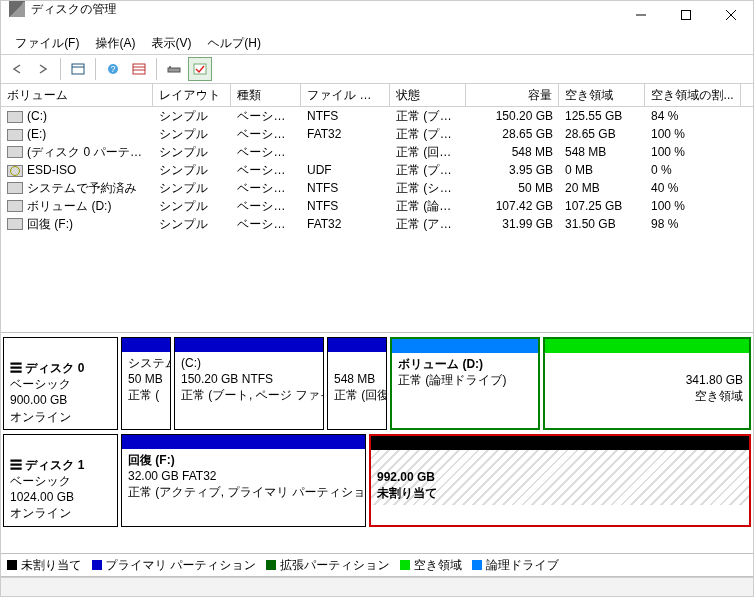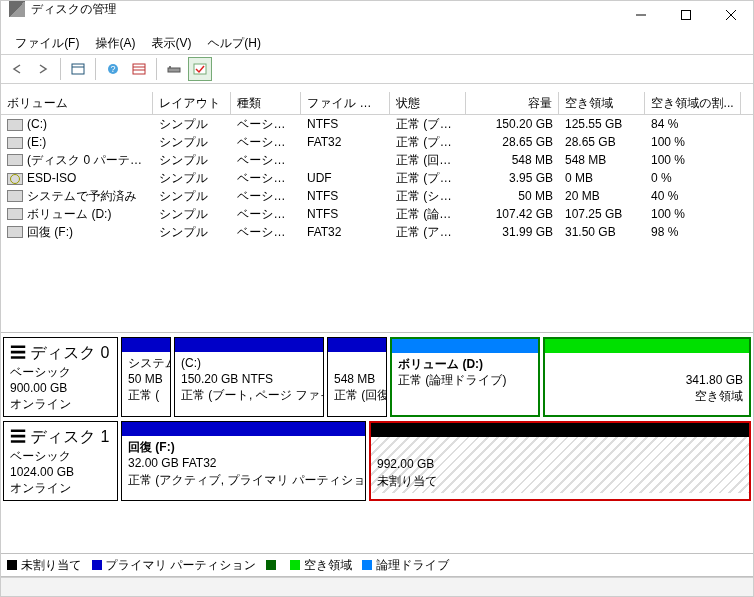--- a/index.html
+++ b/index.html
@@ -86,21 +86,20 @@
   border-bottom: 1px solid #c0c0c0;
   overflow: hidden;
   display:flex;
   flex-direction:column;
 }
 .vl-header {
   display:flex;
   background:#fff;
   border-bottom:1px solid #d0d0d0;
   height:22px;
-  margin-top:8px;
 }
 .vl-header .col {
   border-right:1px solid #d0d0d0;
   padding:3px 6px;
   box-sizing:border-box;
   white-space:nowrap;
   overflow:hidden;
   text-overflow:ellipsis;
   font-weight:normal;
 }
@@ -152,22 +151,23 @@
   width:115px;
   border:1px solid #000;
   box-sizing:border-box;
   padding:4px 6px;
   display:flex;
   flex-direction:column;
   justify-content:flex-start;
   line-height:1.35;
 }
 .disk-info .dicon{
-  font-size:16px;
-  font-weight:normal;
+  font-size:12px;
+  font-weight:bold;
+  margin-top:18px;
 }
 .part-area {
   flex:1;
   display:flex;
   gap:3px;
   padding-left:3px;
 }
 .partition {
   border:1px solid #000;
   box-sizing:border-box;
@@ -191,20 +191,21 @@
 .topbar.unalloc { background:#000; }
 .topbar.logical { background:#0080ff; }
 .part-highlight {
   border:2px solid #008000;
 }
 .part-highlight-red {
   border:2px solid #cc0000;
 }
 .part-hatched {
   background:repeating-linear-gradient(135deg,#fff,#fff 5px,#ddd 5px,#ddd 7px);
+  font-weight:bold;
 }
 .legend {
   height:22px;
   display:flex;
   align-items:center;
   padding:0 6px;
   gap:10px;
   border-bottom:1px solid #c0c0c0;
 }
 .legend .sw{
@@ -481,20 +482,21 @@
     <div class="item">
         <span class="sw unalloc"></span>
         <span>未割り当て</span>
       </div>
     <div class="item">
         <span class="sw primary"></span>
         <span>プライマリ パーティション</span>
       </div>
     <div class="item">
         <span class="sw extended"></span>
+        <span>拡張パーティション</span>
       </div>
     <div class="item">
         <span class="sw free"></span>
         <span>空き領域</span>
       </div>
     <div class="item">
         <span class="sw logical"></span>
         <span>論理ドライブ</span>
       </div>
   </div>

